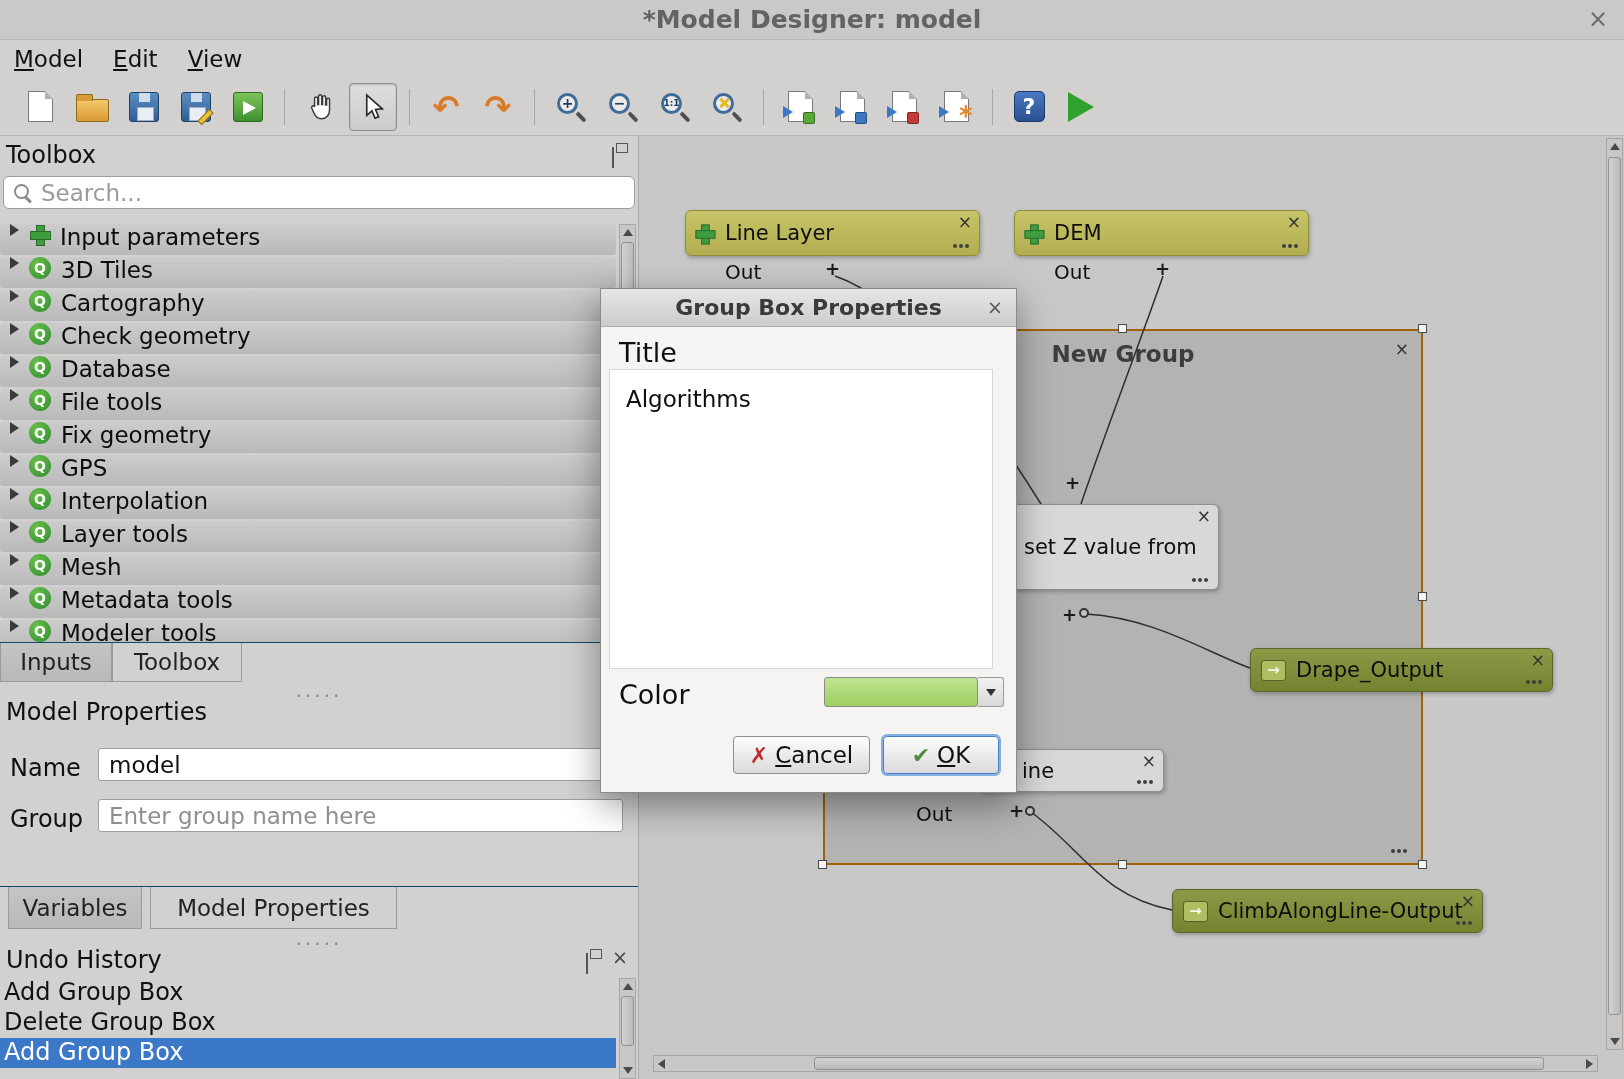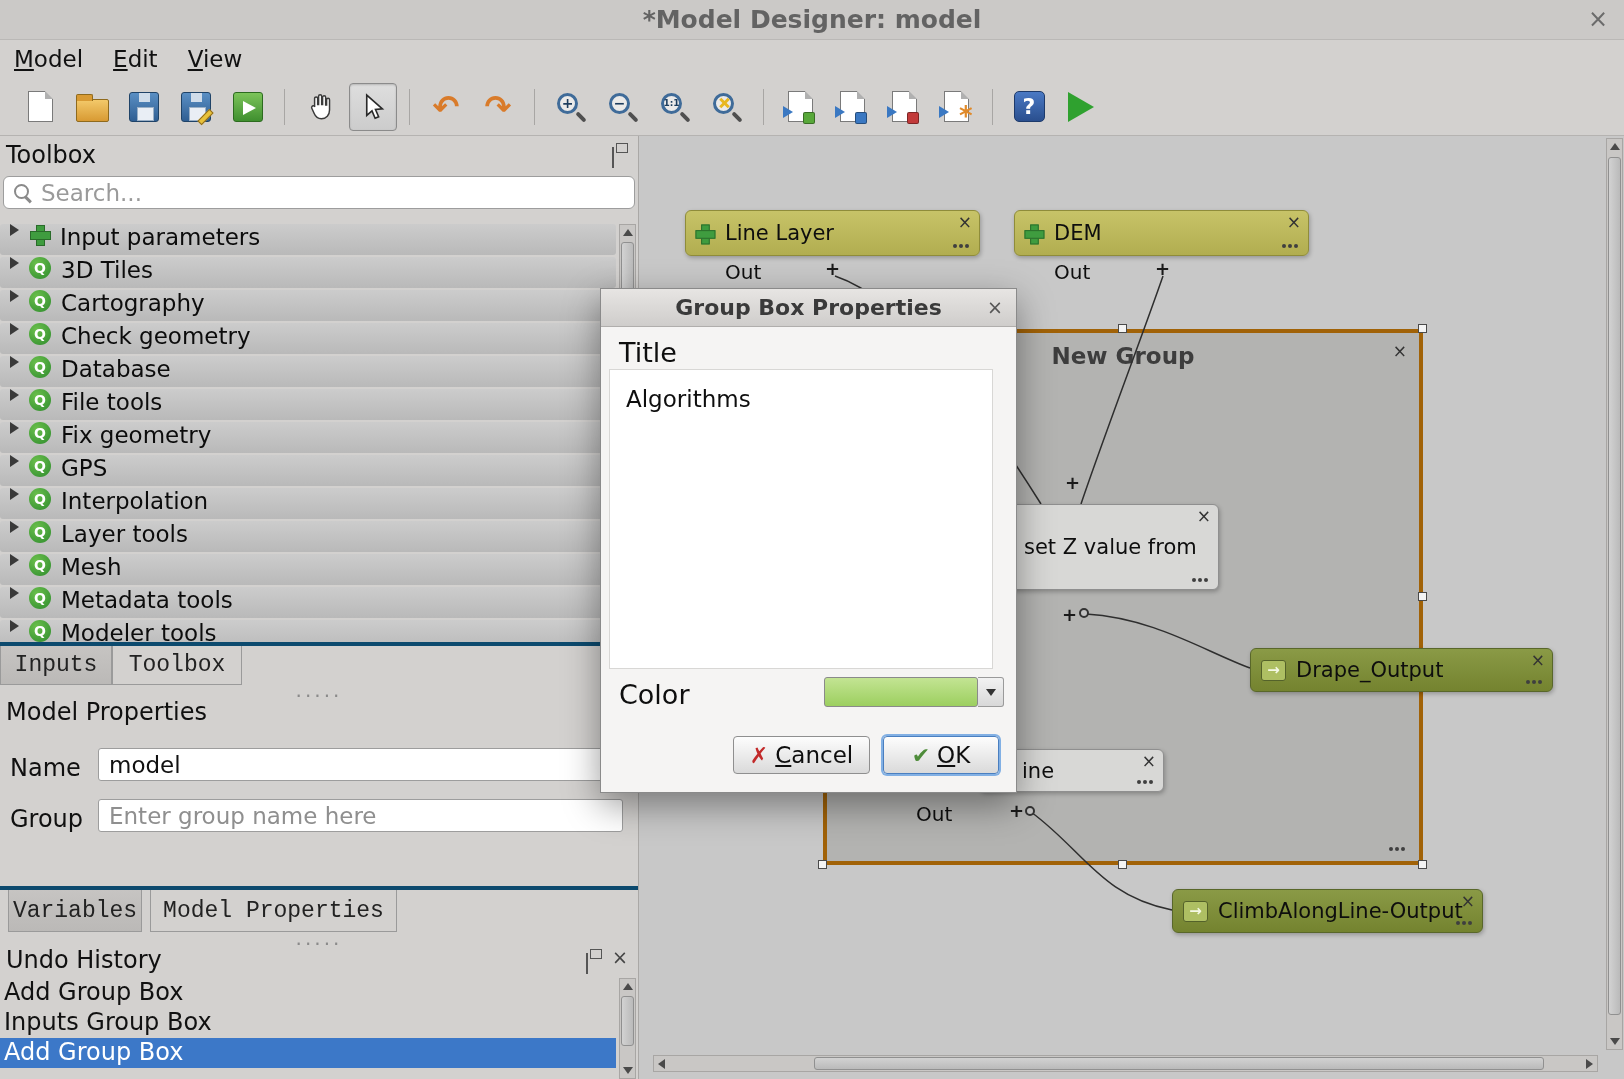--- a/index.html
+++ b/index.html
@@ -85,21 +85,21 @@
   .tool-row { height:31px; margin:0 0 2px 0; background:linear-gradient(#cccccc,#b9b9b9); border-radius:3px;
               display:flex; gap:10px; padding-left:10px; }
   .row-label { font-size:23px; color:#0c0c0c; }
   .expander { width:0; height:0; border-left:9px solid #3a3a3a; border-top:6px solid transparent; border-bottom:6px solid transparent; flex:none; }
   .q-icon { width:22px; height:22px; border-radius:50%; background:radial-gradient(circle at 35% 30%, #6abf4b, #2e8b2e);
             color:#fff; font-weight:bold; font-size:14px; display:flex; align-items:center; justify-content:center; flex:none; }
   .plus-icon { position:relative; width:21px; height:21px; flex:none; }
   .plus-icon::before { content:""; position:absolute; left:7px; top:1px; width:7px; height:19px; background:#3f9c3f; border:1px solid #2a6b2a; }
   .plus-icon::after  { content:""; position:absolute; left:1px; top:7px; width:19px; height:7px; background:#3f9c3f; border:1px solid #2a6b2a; }
 
-  .tab-bar { position:absolute; left:0; width:638px; border-top:4px solid #0c4a6e;font-family:Liberation Mono, monospace; }
+  .tab-bar { position:absolute; left:0; width:638px; border-top:1px solid #0c4a6e; }
   .dock-tab { position:absolute; top:0; height:39px; display:flex; align-items:center; justify-content:center;
               font-size:23px; border:1px solid #9a9a9a; border-top:none; background:linear-gradient(#c6c4c2,#bbb9b7); color:#222; }
   .dock-tab.active { background:#d3d1cf; font-weight:normal; }
 
   .split-dots { position:absolute; left:0; width:638px; text-align:center; color:#8a8a8a; font-size:20px; letter-spacing:3px; }
 
   .field-label { position:absolute; font-size:24px; color:#101010; }
   .text-input { position:absolute; height:33px; background:#fff; border:1px solid #9d9d9d; border-radius:3px;
                 font-size:23px; padding:0 10px; color:#111; font-family:"DejaVu Sans","Liberation Sans",sans-serif; outline:none; }
   .text-input::placeholder { color:#8f8f8f; }
@@ -115,21 +115,21 @@
   .tri-up    { width:0;height:0;border-left:5px solid transparent;border-right:5px solid transparent;border-bottom:7px solid #4a4a4a; }
   .tri-down  { width:0;height:0;border-left:5px solid transparent;border-right:5px solid transparent;border-top:7px solid #4a4a4a; }
   .tri-left  { width:0;height:0;border-top:5px solid transparent;border-bottom:5px solid transparent;border-right:7px solid #4a4a4a; }
   .tri-right { width:0;height:0;border-top:5px solid transparent;border-bottom:5px solid transparent;border-left:7px solid #4a4a4a; }
 
   
   .canvas { position:absolute; left:638px; top:136px; width:986px; height:943px; background:#c8c8c8;
             border-left:1px solid #aaa8a6; overflow:hidden; }
   .connections { position:absolute; left:0; top:0; z-index:2; }
   .connections path { stroke:#2e2e2e; stroke-width:1.5; fill:none; }
-  .group-box { position:absolute; background:#b3b3b1; border:4px solid #a16207; z-index:1; }
+  .group-box { position:absolute; background:#b3b3b1; border:2px solid #a16207; z-index:1; }
   .group-title { position:absolute; top:10px; left:0; width:100%; text-align:center; font-size:23px; font-weight:bold; color:#3d3d3d; }
   .handle { position:absolute; width:9px; height:9px; background:#f4f4f4; border:1px solid #4a4a4a; z-index:4; }
   .node { position:absolute; display:flex; align-items:center; gap:10px; border-radius:6px; z-index:3;
           box-shadow:1px 2px 4px rgba(0,0,0,0.25); }
   .node.olive { background:linear-gradient(#c7c368,#b1ad50); border:1px solid #8f8c3a; }
   .node.dark-olive { background:linear-gradient(#8a9a46,#74832f); border:1px solid #59672a; }
   .node.plain { background:#d8d8d6; border:1px solid #8f8f8f; }
   .n-title { font-size:21px; color:#0e0e0e; white-space:nowrap; }
   .n-close { position:absolute; top:1px; right:7px; font-size:17px; color:#333; line-height:1.2; }
   .ndots { position:absolute; right:22px; bottom:7px; width:4px; height:4px; border-radius:50%; background:#3f3f3f;
@@ -396,21 +396,21 @@
 
     
     <div class="panel-header" style="top:810px">Undo History</div>
     <span class="float-icon abs" style="left:584px; top:818px"></span>
     <span class="hdr-close abs" style="left:612px; top:812px">×</span>
 
     <div class="undo-row" style="top:842px">
         <span>Add Group Box</span>
       </div>
     <div class="undo-row" style="top:872px">
-        <span>Inputs Group Box</span>
+        <span>Delete Group Box</span>
       </div>
     <div class="undo-row selected" style="top:902px">
         <span>Add Group Box</span>
       </div>
 
     <div class="sb-track" style="left:619px; top:842px; width:17px; height:101px">
       <div class="sb-btn" style="top:0; left:0">
           <span class="tri-up"></span>
         </div>
       <div class="sb-thumb" style="left:1px; right:1px; top:17px; height:50px"></div>

